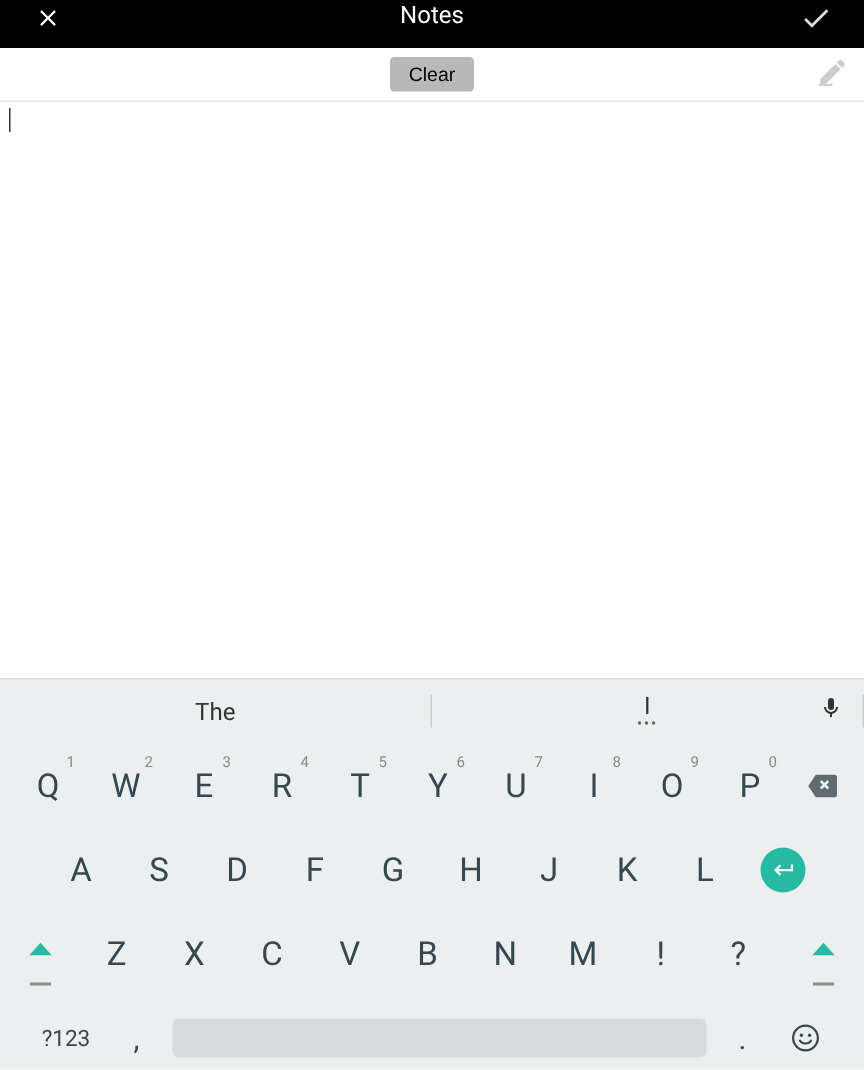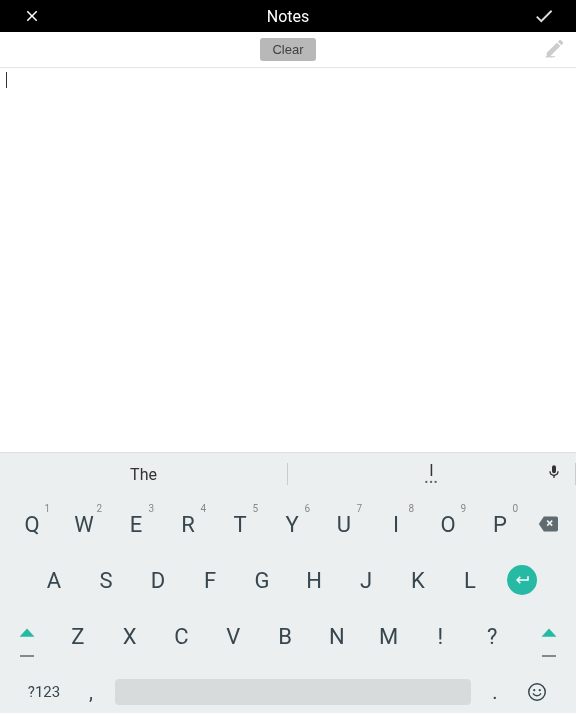--- a/index.html
+++ b/index.html
@@ -1,23 +1,23 @@
 <!DOCTYPE html>
 <html><head>
 <meta charset="utf-8">
 <style>
   * { box-sizing: border-box; margin: 0; padding: 0; }
   html, body { width: 576px; height: 713px; font-family: -apple-system, Roboto, Arial, sans-serif; background: #fff; overflow: hidden; }
 
-  .header { background: #000; height: 32px; display: flex; align-items: center; justify-content: space-between; padding: 0 20px; }
+  .header { background: #000; height: 32px; display: flex; align-items: flex-start; justify-content: space-between; padding: 0 20px; }
   .header-icon { color: #fff; width: 24px; height: 24px; display: flex; align-items: center; justify-content: center; cursor: pointer; }
   .header-title { color: #fff; font-size: 16px; font-weight: 400; }
 
   .toolbar { height: 36px; display: flex; align-items: center; justify-content: center; position: relative; border-bottom: 1px solid #e5e5e5; }
-  .clear-btn { background: #b8b8b8; color: #404040; border: none; padding: 4px 12px; border-radius: 3px; font-size: 13px; cursor: pointer; }
+  .clear-btn { background: #b8b8b8; color: #000000; border: none; padding: 4px 12px; border-radius: 3px; font-size: 13px; cursor: pointer; }
   .handwrite-icon { position: absolute; right: 10px; color: #ccc; }
 
   .textarea-wrap { height: 384px; padding: 4px 6px; }
   .textarea-cursor { width: 1px; height: 16px; background: #333; display: inline-block; }
 
   .keyboard { background: #eceff0; border-top: 1px solid #ddd; }
 
   .suggest-row { height: 42px; display: flex; align-items: center; position: relative; }
   .suggest { flex: 1; text-align: center; font-size: 16px; color: #333; cursor: pointer; }
   .sug-mid-wrap { display: inline-flex; flex-direction: column; align-items: center; line-height: 1; }

